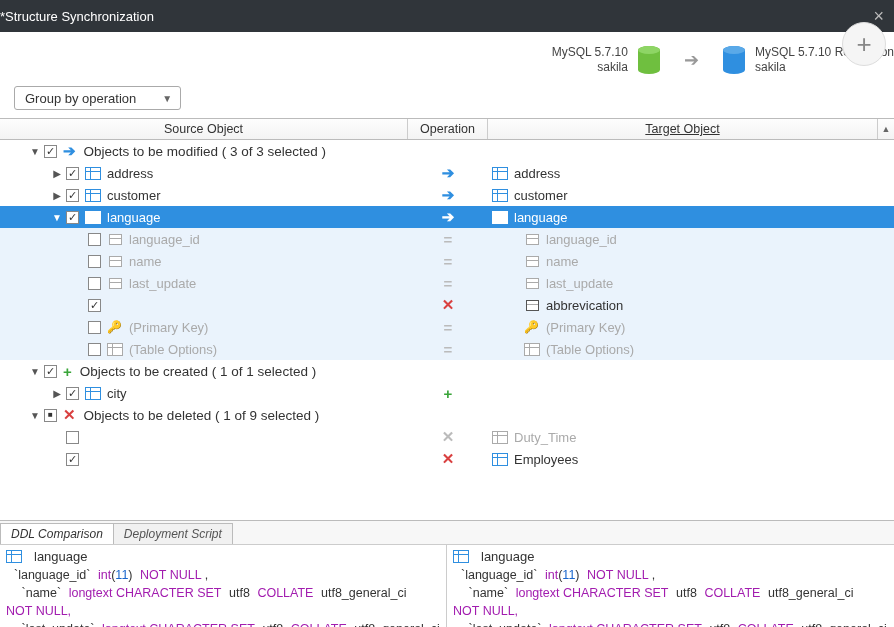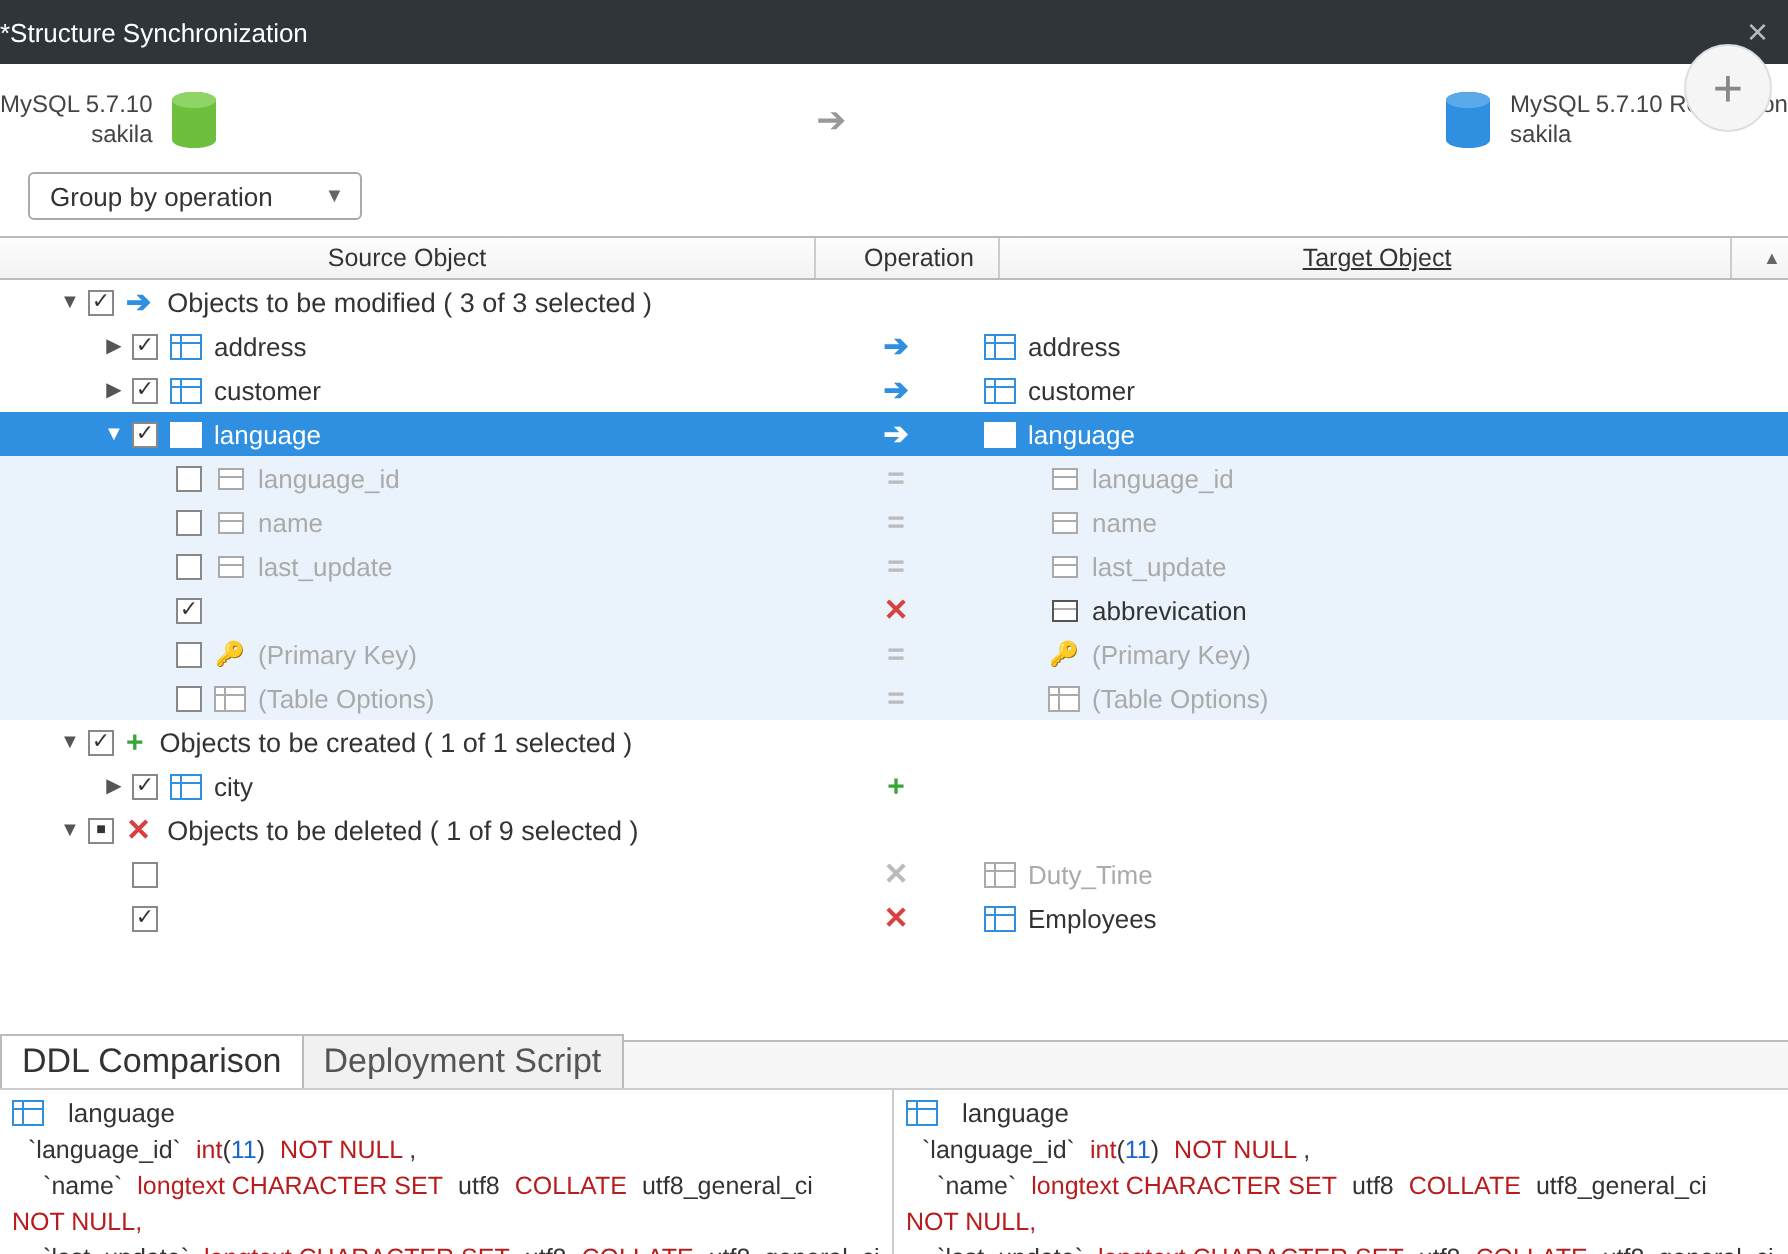--- a/index.html
+++ b/index.html
@@ -2,38 +2,38 @@
 <html><head>
 <meta charset="utf-8">
 <style>
 * { margin: 0; padding: 0; box-sizing: border-box; font-family: -apple-system, "Segoe UI", Arial, sans-serif; }
 body { width: 894px; height: 627px; overflow: hidden; background: #fff; font-size: 13px; color: #333; }
 
 .titlebar { height: 32px; background: #30353a; color: #fff; display: flex; align-items: center; position: relative; font-size: 13px; }
 .titlebar .close-x { position: absolute; right: 10px; top: 6px; color: #bbb; font-size: 18px; cursor: default; }
 .add-circle { position: absolute; right: 8px; top: 22px; width: 44px; height: 44px; border-radius: 50%; background: #f5f5f5; border: 1px solid #ddd; display: flex; align-items: center; justify-content: center; color: #888; font-size: 26px; font-weight: 300; z-index: 5; }
 
-.conn-header { height: 44px; margin-top: 6px; display: flex; align-items: center; justify-content: space-between; gap: 24px; font-size: 12px; color: #444; }
+.conn-header { height: 44px; margin-top: 6px; display: flex; align-items: center; justify-content: flex-end; gap: 24px; font-size: 12px; color: #444; }
 .conn-side { display: flex; align-items: center; gap: 10px; }
 .conn-text { text-align: right; line-height: 1.25; }
 .conn-text.left { text-align: right; }
 .conn-text.right { text-align: left; }
 .db-cyl { width: 22px; height: 28px; position: relative; }
 .db-cyl::before, .db-cyl::after { content: ""; position: absolute; left: 0; width: 22px; border-radius: 11px / 4px; }
 .db-cyl.green::before { top: 0; height: 28px; background: #6fbf3f; }
 .db-cyl.green::after { top: 0; height: 8px; background: #8ed565; }
 .db-cyl.blue::before { top: 0; height: 28px; background: #2f8fe0; }
 .db-cyl.blue::after { top: 0; height: 8px; background: #5aa9e8; }
 .arrow-mid { color: #999; font-size: 18px; }
 
 .toolbar { padding: 4px 14px 8px; }
 .dropdown { display: inline-flex; align-items: center; gap: 26px; border: 1px solid #aaa; border-radius: 3px; padding: 3px 8px 3px 10px; height: 24px; background: #fff; font-size: 13px; }
 .dropdown .caret { font-size: 10px; color: #666; }
 
-.grid-head { display: flex; border-top: 1px solid #bbb; border-bottom: 1px solid #bbb; background: linear-gradient(#fdfdfd,#f3f3f3); height: 22px; font-size: 12.5px; color: #333; gap: 12px; }
+.grid-head { display: flex; border-top: 1px solid #bbb; border-bottom: 1px solid #bbb; background: linear-gradient(#fdfdfd,#f3f3f3); height: 22px; font-size: 12.5px; color: #333; }
 .col-src { width: 408px; border-right: 1px solid #ccc; text-align: center; line-height: 21px; }
 .col-op  { width: 80px;  border-right: 1px solid #ccc; text-align: center; line-height: 21px; }
 .col-tgt { flex: 1; border-right: 1px solid #ccc; text-align: center; line-height: 21px; text-decoration: underline; }
 .col-sb  { width: 16px; text-align:center; line-height:21px; color:#666; font-size:9px;}
 
 .tree { height: 380px; overflow-y: auto; }
 .row { display: flex; align-items: center; height: 22px; }
 .row.group { font-size: 13.5px; }
 .row.sel { background: #2f8fe0; color: #fff; }
 .row.sub { background: #eaf3fc; }
@@ -60,29 +60,29 @@
 .op-arrow-w{ color:#fff; }
 .op-eq{ color:#bbb; }
 .op-plus{ color:#3aa53a; }
 .op-x{ color:#d94040; }
 .op-xg{ color:#bbb; }
 .grp-arrow{color:#2f8fe0;font-weight:bold;font-size:15px;}
 .grp-plus{color:#3aa53a;font-weight:bold;font-size:15px;}
 .grp-x{color:#d94040;font-weight:bold;font-size:15px;}
 
 .tabs { border-top:1px solid #bbb; display:flex; align-items:flex-end; background:#f7f7f7; height:24px; padding-left:0;}
-.tab { padding:3px 10px; font-size:17px; border:1px solid #bbb; border-bottom:none; background:#fff; margin-right:0; margin-top:1px;}
+.tab { padding:3px 10px; font-size:12px; border:1px solid #bbb; border-bottom:none; background:#fff; margin-right:0; margin-top:1px;font-style:italic;}
 .tab.inactive{ background:#f1f1f1; color:#555; border-left:none;}
 
 .ddl { display:flex; height:90px; border-top:1px solid #ccc; }
 .ddl-pane { width:50%; border-right:1px solid #ccc; padding:4px 6px; font-size:13px; overflow:hidden; white-space:nowrap;}
 .ddl-pane:last-child{border-right:none;}
 .ddl-title { display:flex; align-items:center; gap:6px; margin-bottom:2px;}
 .sql { font-family: Menlo, Consolas, monospace; font-size:12.5px; color:#333; line-height:1.45; padding-left:8px;}
-.kw-blue{color:#b91c1c;} .num{color:#1a66cc;}
+.kw-blue{color:#a21caf;} .num{color:#1a66cc;}
 </style>
 </head>
 <body>
 
 <div class="titlebar">
   <span>*Structure Synchronization</span>
   <span class="close-x">×</span>
 </div>
 <div class="add-circle">
     <span>+</span>

